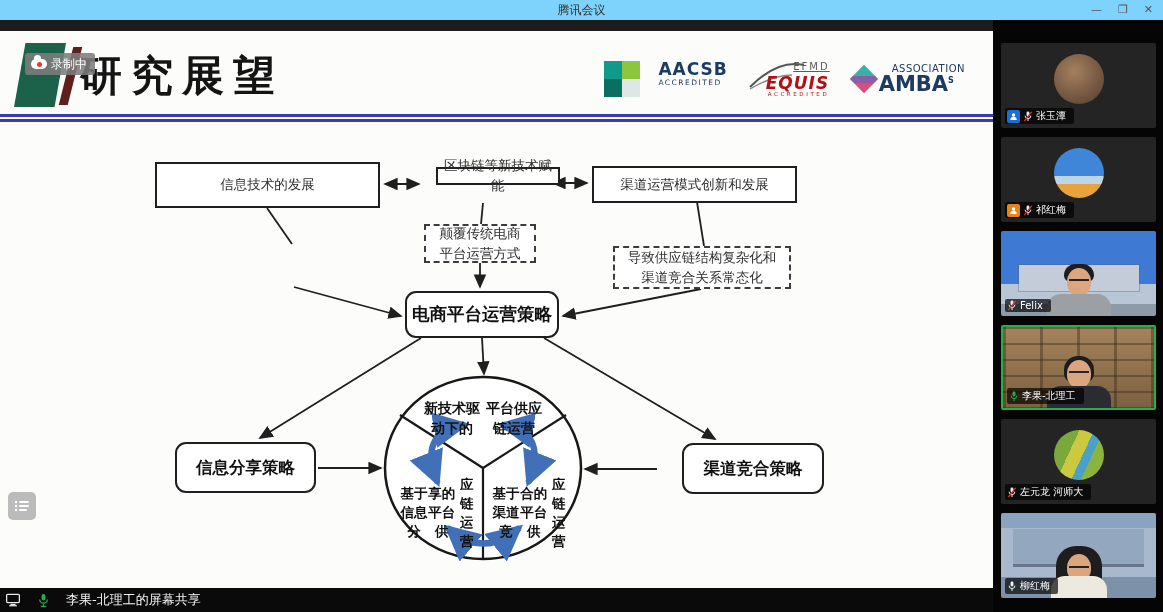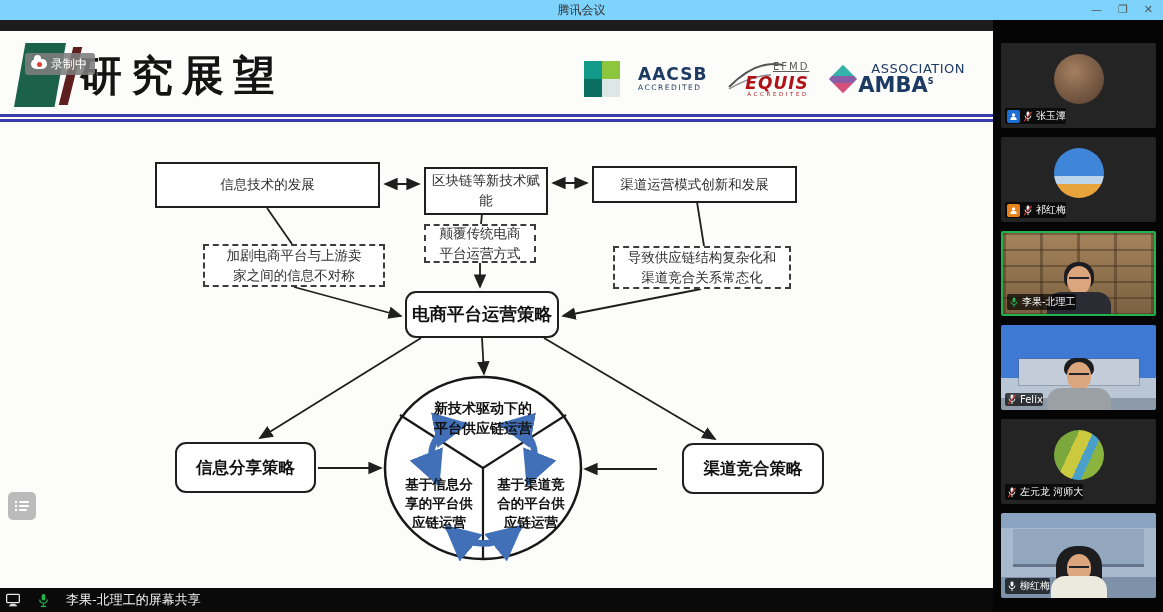--- a/index.html
+++ b/index.html
@@ -34,68 +34,68 @@
     background:rgba(125,125,125,.88); border-radius:3px; display:flex; align-items:center; gap:4px;
     color:#fff; font-size:12px; }
   .cloud { position:relative; width:16px; height:10px; background:#fff; border-radius:6px; }
   .cloud:before { content:""; position:absolute; left:3px; top:-4px; width:7px; height:7px;
     background:#fff; border-radius:50%; }
   .cloud .dot { position:absolute; left:6px; top:3px; width:5px; height:5px; border-radius:50%;
     background:#e03c31; }
 
   
   .logos { position:absolute; right:28px; top:26px; display:flex; align-items:center; gap:20px; }
-  .logo-item { display:flex; align-items:center; gap:18px; }
+  .logo-item { display:flex; align-items:flex-start; gap:18px; }
   .aacsb-mark { width:36px; height:36px; display:grid;
     grid-template-columns:1fr 1fr; grid-template-rows:1fr 1fr; }
   .aacsb-mark i:nth-child(1){background:#11998a;} .aacsb-mark i:nth-child(2){background:#8cc63f;}
   .aacsb-mark i:nth-child(3){background:#0a6e60;} .aacsb-mark i:nth-child(4){background:#dde8e6;}
   .aacsb-text b { display:block; color:#1d3a63; font-size:17px; letter-spacing:1px; line-height:1; }
   .aacsb-text s { display:block; text-decoration:none; color:#1d3a63; font-size:7.5px; letter-spacing:1.5px; }
   .equis { position:relative; width:86px; height:44px; }
   .equis svg { position:absolute; left:0; top:0; }
   .equis .efmd { position:absolute; right:4px; top:4px; font-size:10px; color:#5a5a5a; letter-spacing:2px;text-decoration:underline; }
   .equis .eq { position:absolute; left:18px; top:16px; font-size:17px; font-weight:bold;
     font-style:italic; color:#b01116; letter-spacing:1px; }
   .equis .acc { position:absolute; left:20px; top:34px; font-size:5.5px; color:#b01116; letter-spacing:2.6px; }
   .amba { display:flex; align-items:center; gap:5px; }
   .amba-diamond { width:20px; height:20px; transform:rotate(45deg);
     background:linear-gradient(135deg,#35b3ab 0 40%,#8a5ea6 40% 65%,#d44f7a 65% 100%); }
   .amba-text { color:#1d3a63; line-height:1; }
-  .amba-text .row1 { font-size:13px; letter-spacing:.5px; margin-left:13px; }
+  .amba-text .row1 { font-size:10px; letter-spacing:.5px; margin-left:13px; }
   .amba-text .row2 { font-size:21px; font-weight:bold; letter-spacing:0; }
   .amba-text sup { font-size:8px; }
 
   
   .dg-svg { position:absolute; left:0; top:0; width:993px; height:557px; pointer-events:none; }
   .bx { position:absolute; display:flex; flex-direction:column; align-items:center; justify-content:center;
     background:#fff; border:2px solid #1f1f1f; color:#2e2e2e; text-align:center;
     font-family:"DejaVu Serif","Liberation Serif",serif; font-size:13.5px; line-height:1.45; }
   .bx.dashed { border:2px dashed #3c3c3c; }
   .bx.round { border-radius:11px; border-width:2.5px; font-weight:bold; color:#111; }
-  .ctext { position:absolute; display:flex; flex-direction:column; align-items:center;
+  .ctext { position:absolute; display:flex; flex-direction:row; align-items:center;
     font-family:"DejaVu Serif","Liberation Serif",serif; font-weight:bold; color:#111;
     text-align:center; line-height:1.4; background:transparent; }
 
   
   .side-toggle { position:absolute; left:8px; top:472px; width:28px; height:28px; border-radius:5px;
     background:rgba(175,175,175,.85); display:flex; align-items:center; justify-content:center; }
 
   
   .bottom-bar { position:absolute; left:0; top:568px; width:993px; height:24px; background:#0a0a0a;
     display:flex; align-items:center; gap:16px; padding-left:5px; color:#f2f2f2; font-size:13px; }
 
   
   .sidebar { position:absolute; left:993px; top:20px; width:170px; height:592px; background:#050505;
     padding:23px 7px 0 8px; display:flex; flex-direction:column; gap:9px; }
   .tile { position:relative; width:155px; height:85px; background:#242424; border-radius:2px;
     overflow:hidden; flex:0 0 auto; }
   .tile.speaking { border:2px solid #23b14d; }
   .name-chip { position:absolute; left:4px; bottom:4px; display:flex; align-items:center; gap:3px;
-    background:rgba(0,0,0,.68); border-radius:2px; padding:1px 0 1px 2px; color:#fff; font-size:10px;
+    background:rgba(0,0,0,.68); border-radius:2px; padding:1px 8px 1px 2px; color:#fff; font-size:10px;
     max-width:146px; white-space:nowrap; z-index:5; }
   .role-badge { width:13px; height:13px; border-radius:2px; display:flex; align-items:center; justify-content:center; }
   .role-badge.blue { background:#1b6fd4; } .role-badge.orange { background:#e8821a; }
   .avatar { position:absolute; left:50%; top:42%; transform:translate(-50%,-50%); width:50px; height:50px;
     border-radius:50%; }
   .avatar.portrait { background:radial-gradient(circle at 40% 35%,#a5805f,#6b503c 70%,#4a3529); }
   .avatar.sky { background:linear-gradient(180deg,#3f86d8 0 55%,#bcd5ea 55% 72%,#e8a33d 72% 100%); }
   .avatar.landscape { background:linear-gradient(115deg,#7aa83c 0 35%,#cbc93e 35% 55%,#4aa0c8 55% 68%,#8bb43f 68% 100%); }
   .scene { position:absolute; inset:0; }
   .scene.bookshelf { background:
@@ -211,31 +211,27 @@
         <line x1="657" y1="438" x2="585" y2="438" stroke="#1f1f1f" stroke-width="1.8" marker-end="url(#ab)"></line>
 
         <path d="M 463,394 Q 418,402 437,450" fill="none" stroke="#4270b8" stroke-width="6.5" stroke-linecap="round" marker-start="url(#abl)" marker-end="url(#abl)"></path>
         <path d="M 504,394 Q 548,402 529,450" fill="none" stroke="#4270b8" stroke-width="6.5" stroke-linecap="round" marker-start="url(#abl)" marker-end="url(#abl)"></path>
         <path d="M 449,498 Q 483,527 518,498" fill="none" stroke="#4270b8" stroke-width="6.5" stroke-linecap="round" marker-start="url(#abl)" marker-end="url(#abl)"></path>
       </svg>
 
       <div class="bx" style="left:155px;top:131px;width:225px;height:46px">
         <span>信息技术的发展</span>
       </div>
-      <div class="bx" style="left:424px;top:136px;width:124px;height:48px">
+      <div class="bx" style="left:436px;top:136px;width:124px;height:18px">
         <span>区块链等新技术赋能</span>
       </div>
       <div class="bx" style="left:592px;top:135px;width:205px;height:37px">
         <span>渠道运营模式创新和发展</span>
       </div>
 
-      <div class="bx dashed" style="left:203px;top:213px;width:182px;height:43px">
-        <span>加剧电商平台与上游卖</span>
-        <span>家之间的信息不对称</span>
-      </div>
       <div class="bx dashed" style="left:424px;top:193px;width:112px;height:39px">
         <span>颠覆传统电商</span>
         <span>平台运营方式</span>
       </div>
       <div class="bx dashed" style="left:613px;top:215px;width:178px;height:43px">
         <span>导致供应链结构复杂化和</span>
         <span>渠道竞合关系常态化</span>
       </div>
 
       <div class="bx round" style="left:405px;top:260px;width:154px;height:47px;font-size:17.5px">
@@ -331,38 +327,20 @@
         <svg class="mic-ico" width="10" height="11" viewBox="0 0 24 26">
           <rect x="8.5" y="1" width="7" height="12" rx="3.5" fill="#e8e8e8"></rect>
           <path d="M5 11 a7 7 0 0 0 14 0" fill="none" stroke="#e8e8e8" stroke-width="2.4"></path>
           <line x1="12" y1="19" x2="12" y2="24" stroke="#e8e8e8" stroke-width="2.4"></line>
           <line x1="3" y1="24" x2="21" y2="2" stroke="#d23c31" stroke-width="3"></line>
         </svg>
         <span>祁红梅</span>
       </div>
     </div>
 
-    <div class="tile speaking">
-      <div class="scene bookshelf"></div>
-      <div class="figure">
-        <div class="hair"></div>
-          <div class="head"></div>
-          <div class="glasses"></div>
-        <div class="body" style="background:#2b2b33"></div>
-      </div>
-      <div class="name-chip">
-        <svg class="mic-ico" width="10" height="11" viewBox="0 0 24 26">
-          <rect x="8.5" y="1" width="7" height="12" rx="3.5" fill="#23b14d"></rect>
-          <path d="M5 11 a7 7 0 0 0 14 0" fill="none" stroke="#23b14d" stroke-width="2.4"></path>
-          <line x1="12" y1="19" x2="12" y2="24" stroke="#23b14d" stroke-width="2.4"></line>
-        </svg>
-        <span>李果-北理工</span>
-      </div>
-    </div>
-
     <div class="tile">
       <div class="scene campus">
           <div class="bldg"></div>
         </div>
       <div class="figure">
         <div class="hair" style="height:18px"></div>
           <div class="head"></div>
           <div class="glasses"></div>
         <div class="body" style="background:#9aa0a4"></div>
       </div>
@@ -370,20 +348,38 @@
         <svg class="mic-ico" width="10" height="11" viewBox="0 0 24 26">
           <rect x="8.5" y="1" width="7" height="12" rx="3.5" fill="#e8e8e8"></rect>
           <path d="M5 11 a7 7 0 0 0 14 0" fill="none" stroke="#e8e8e8" stroke-width="2.4"></path>
           <line x1="12" y1="19" x2="12" y2="24" stroke="#e8e8e8" stroke-width="2.4"></line>
           <line x1="3" y1="24" x2="21" y2="2" stroke="#d23c31" stroke-width="3"></line>
         </svg>
         <span>Felix</span>
       </div>
     </div>
 
+    <div class="tile speaking">
+      <div class="scene bookshelf"></div>
+      <div class="figure">
+        <div class="hair"></div>
+          <div class="head"></div>
+          <div class="glasses"></div>
+        <div class="body" style="background:#2b2b33"></div>
+      </div>
+      <div class="name-chip">
+        <svg class="mic-ico" width="10" height="11" viewBox="0 0 24 26">
+          <rect x="8.5" y="1" width="7" height="12" rx="3.5" fill="#23b14d"></rect>
+          <path d="M5 11 a7 7 0 0 0 14 0" fill="none" stroke="#23b14d" stroke-width="2.4"></path>
+          <line x1="12" y1="19" x2="12" y2="24" stroke="#23b14d" stroke-width="2.4"></line>
+        </svg>
+        <span>李果-北理工</span>
+      </div>
+    </div>
+
     <div class="tile">
       <div class="avatar landscape"></div>
       <div class="name-chip">
         <svg class="mic-ico" width="10" height="11" viewBox="0 0 24 26">
           <rect x="8.5" y="1" width="7" height="12" rx="3.5" fill="#e8e8e8"></rect>
           <path d="M5 11 a7 7 0 0 0 14 0" fill="none" stroke="#e8e8e8" stroke-width="2.4"></path>
           <line x1="12" y1="19" x2="12" y2="24" stroke="#e8e8e8" stroke-width="2.4"></line>
           <line x1="3" y1="24" x2="21" y2="2" stroke="#d23c31" stroke-width="3"></line>
         </svg>
         <span>左元龙 河师大</span>

